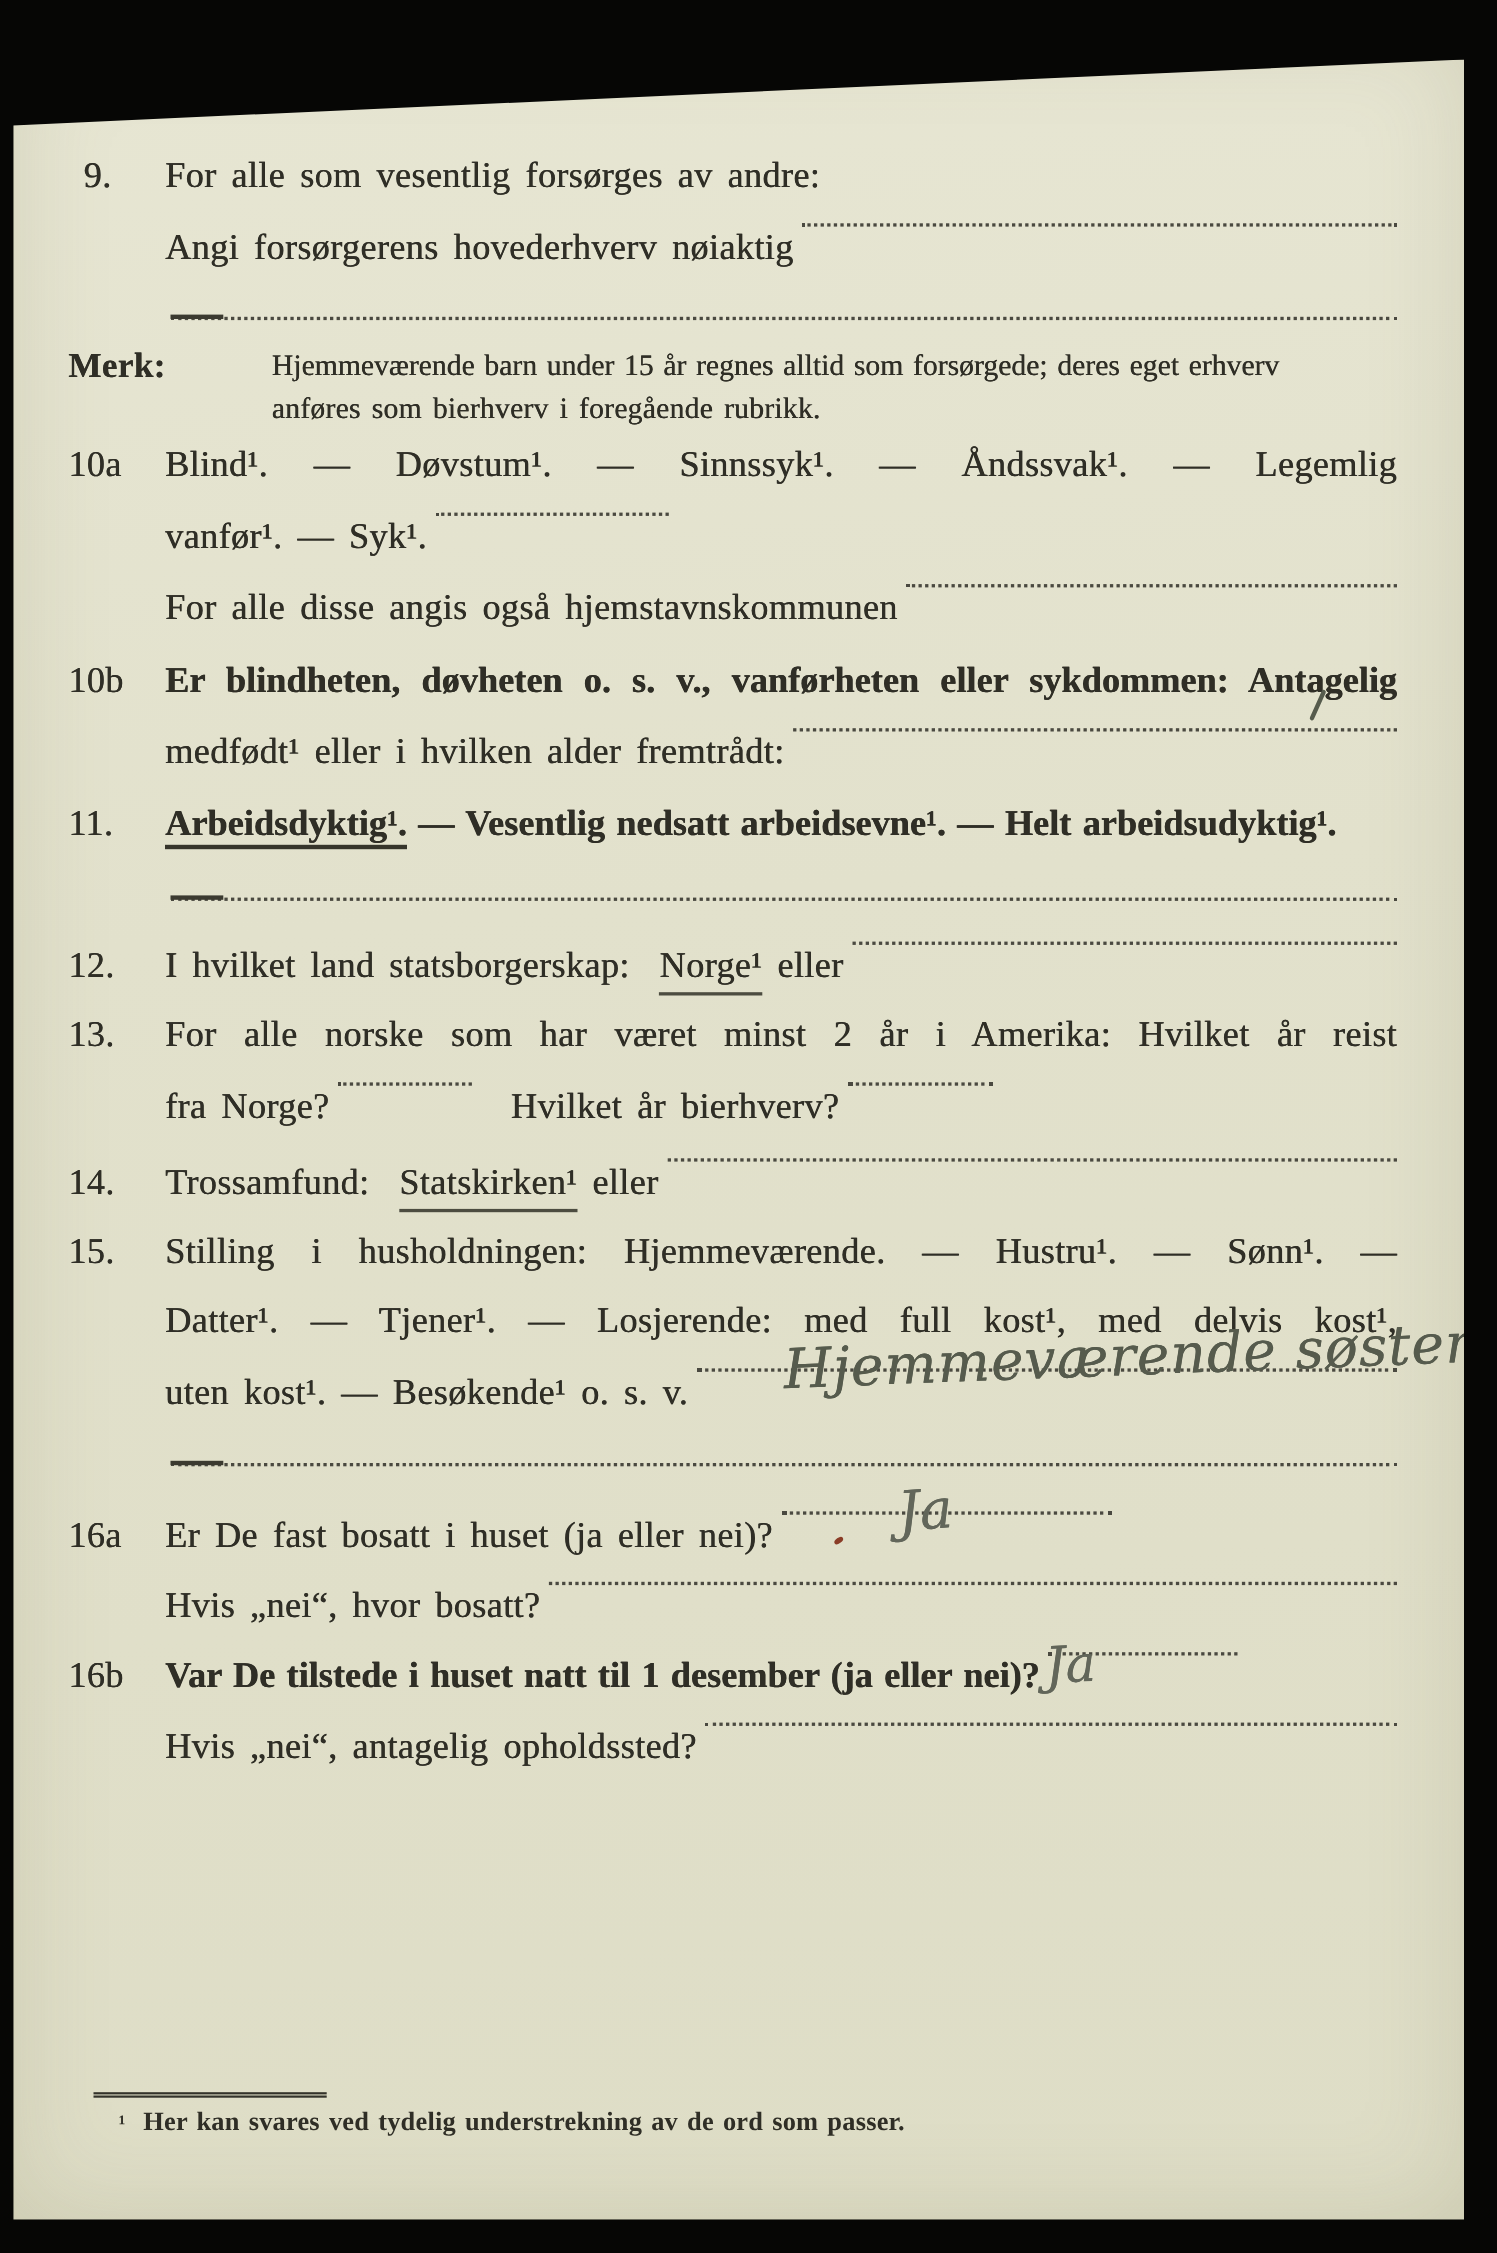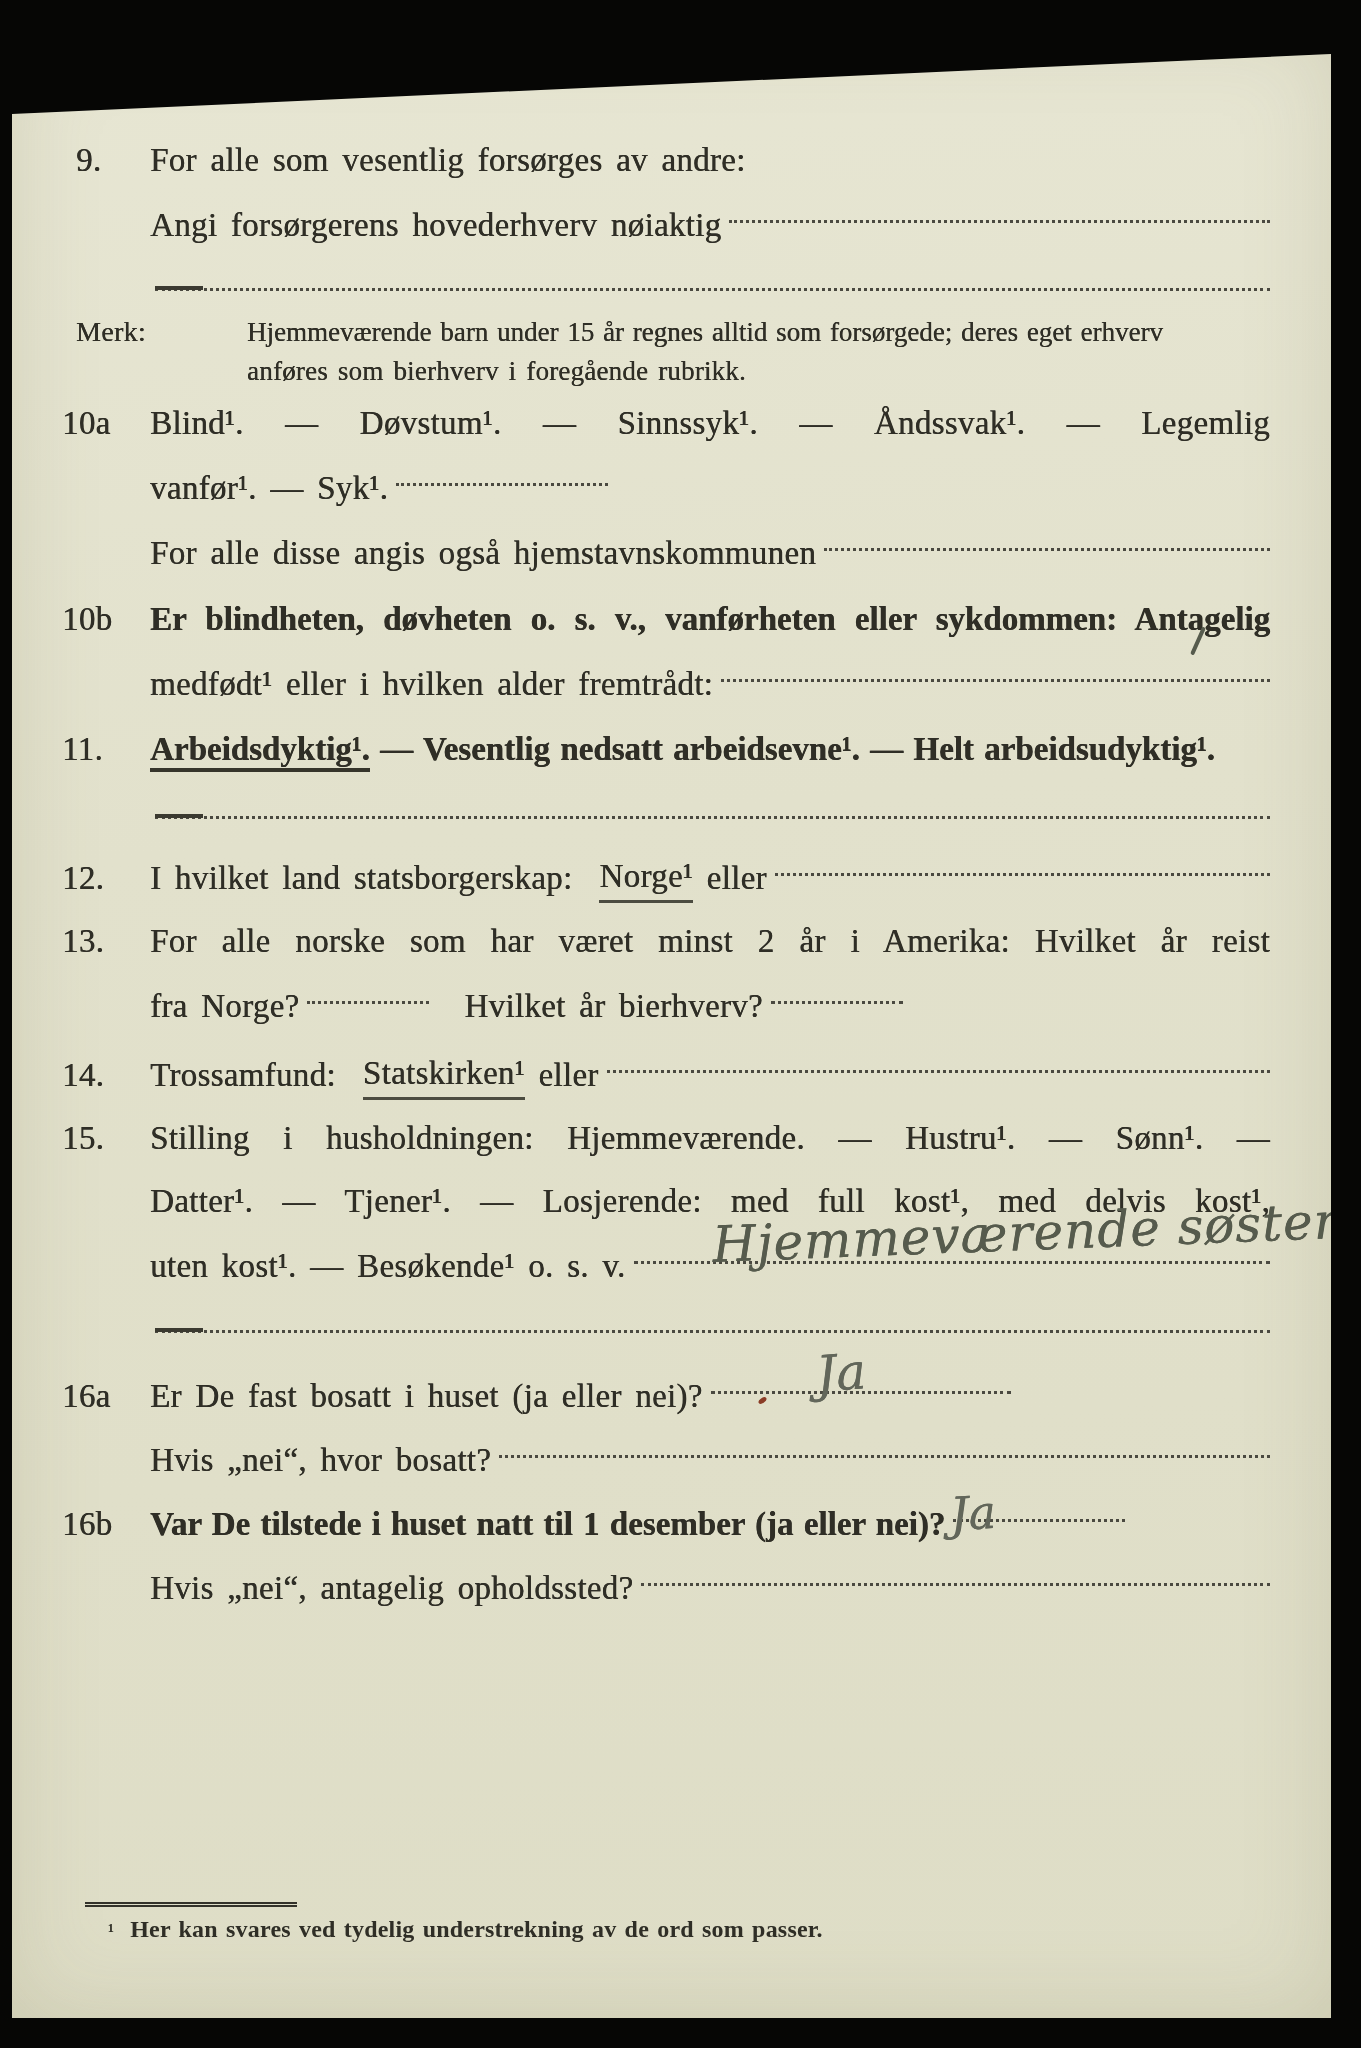--- a/index.html
+++ b/index.html
@@ -25,38 +25,38 @@
   .num.n9{left:64px;}
   .line{
     margin-left:138px;margin-right:61px;
     font-size:33px;line-height:44px;height:44px;
     white-space:nowrap;
     text-shadow:.4px 0 0 currentColor;
     letter-spacing:.3px;word-spacing:5px;
   }
   .line.just{white-space:normal;text-align:justify;text-align-last:justify;}
   .line.tight{letter-spacing:0;word-spacing:2px;font-weight:bold;}
-  .line.flexl{display:flex;align-items:center;}
+  .line.flexl{display:flex;align-items:flex-start;}
   .line.flexl .txt{white-space:pre;}
   .leader{
     flex:1 1 auto;height:0;border-bottom:3px dotted #4a4940;
     margin:0 0 7px 8px;min-width:20px;
   }
   .leader.fixed{flex:0 0 auto;}
   .gap35{display:inline-block;width:35px;}
   .u-print{border-bottom:4px solid #36352b;padding-bottom:1px;}
   .u-hand{border-bottom:3px solid #4c4c40;padding-bottom:2px;}
   .rule{position:absolute;left:143px;width:1115px;height:0;border-bottom:3px dotted #4a4940;}
   .rule::before{
     content:"";position:absolute;left:0;top:-2px;width:48px;height:0;
     border-top:4px solid #3b3a30;
   }
   .merk-label{
-    position:absolute;left:64px;top:0;
-    font-size:28px;font-weight:normal;line-height:38px;
+    position:absolute;left:50px;top:0;
+    font-size:32px;font-weight:bold;line-height:38px;
     letter-spacing:.3px;text-shadow:.3px 0 0 currentColor;
   }
   .merk-text{
     margin-left:235px;margin-right:55px;
     font-size:27px;line-height:39px;
     letter-spacing:.2px;word-spacing:3px;
     text-shadow:.3px 0 0 currentColor;
   }
   .hw{
     position:absolute;

